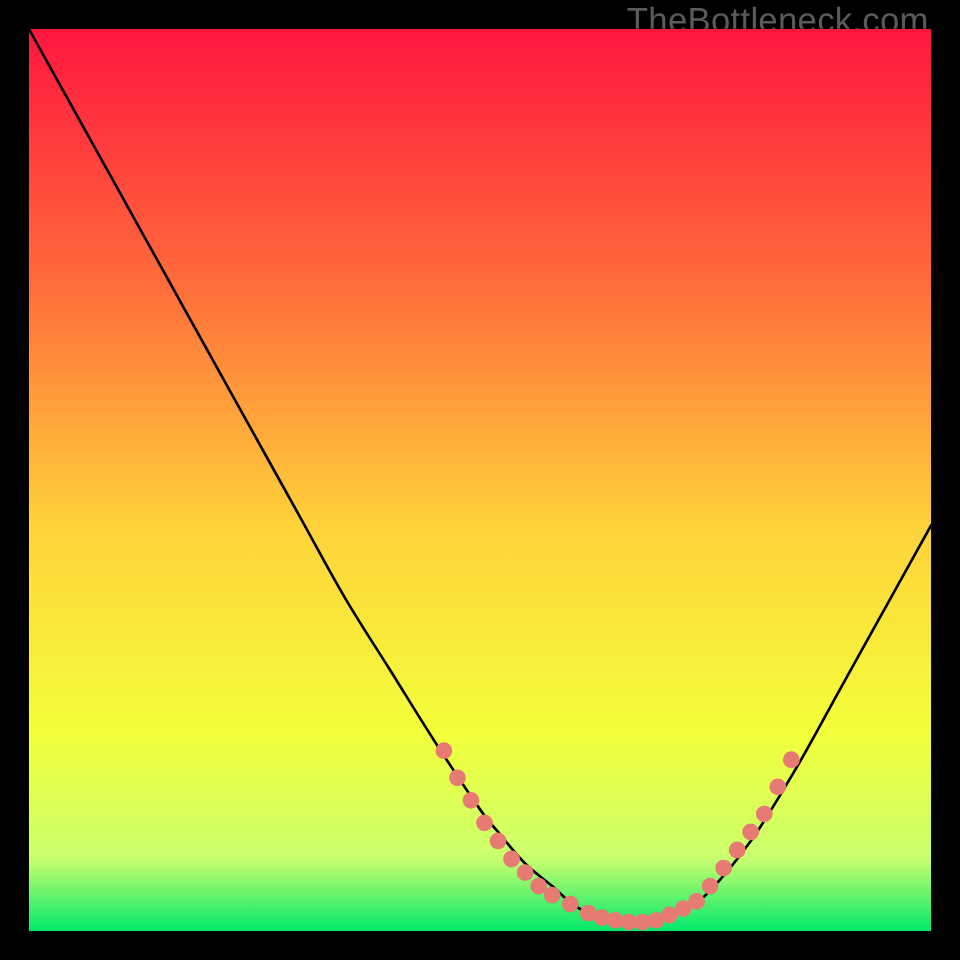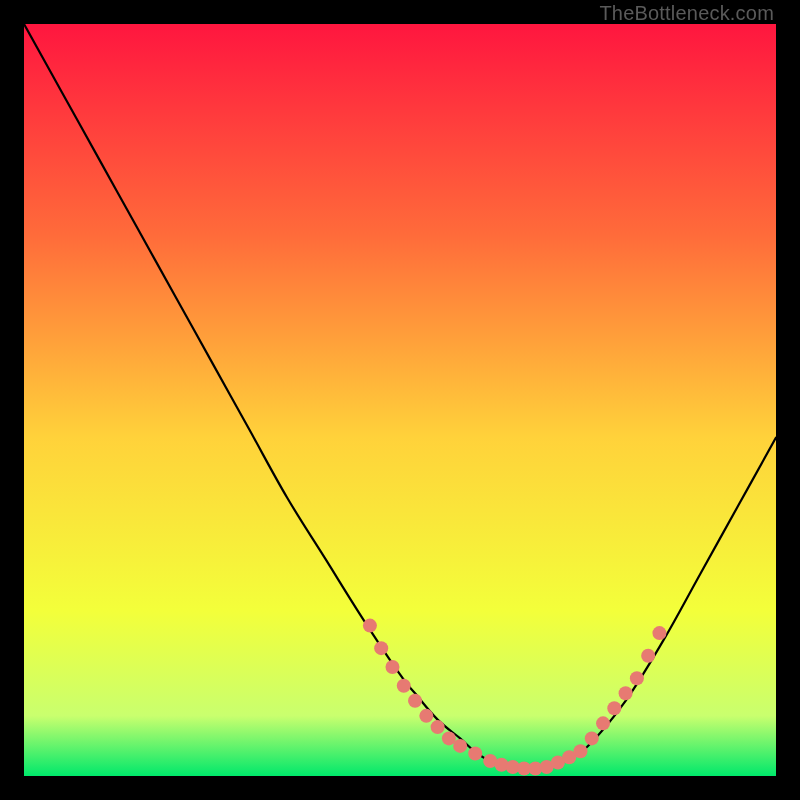--- a/index.html
+++ b/index.html
@@ -24,21 +24,21 @@
     left: 0;
     top: 0;
     width: 752px;
     height: 752px;
   }
   .watermark {
     position: absolute;
     top: 2px;
     right: 26px;
     color: #5a5a5a;
-    font-size: 20px;
+    font-size: 29px;
     font-weight: 500;
     letter-spacing: 0.2px;
   }
 </style>
 </head>
 <body>
 
 <div class="watermark">TheBottleneck.com</div>
 
 <div class="frame">

